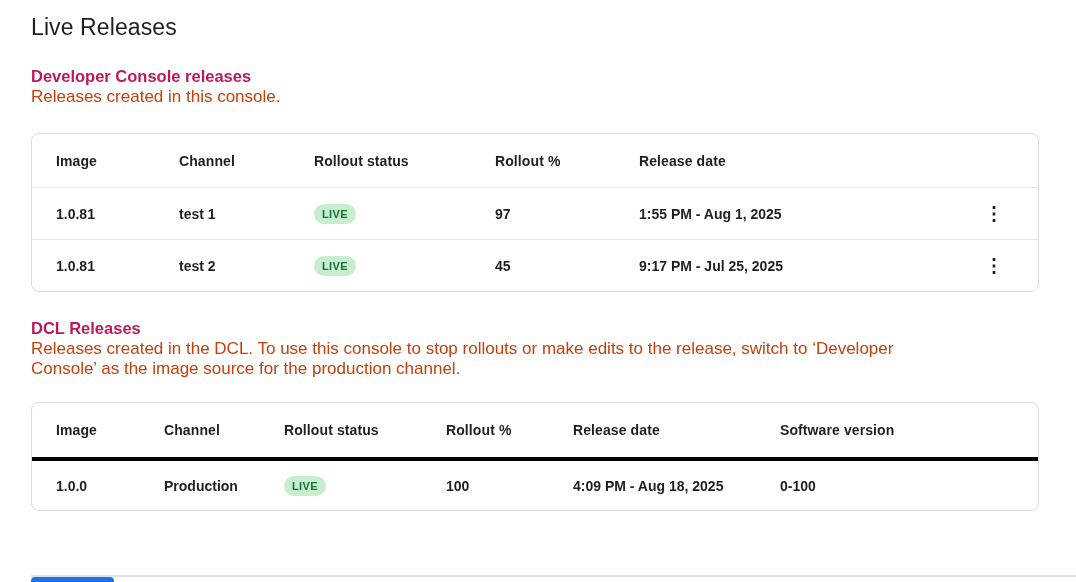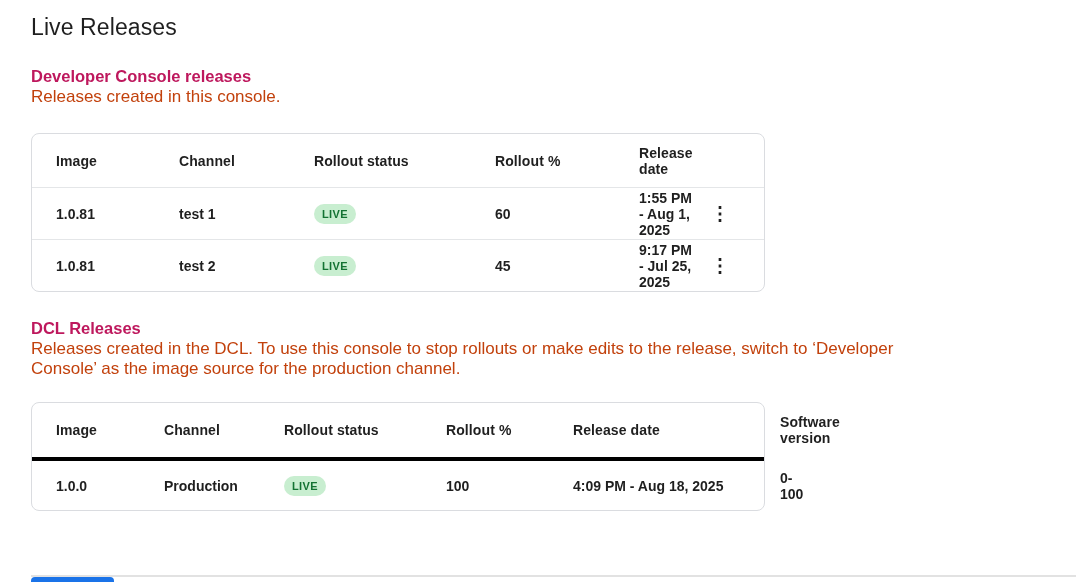--- a/index.html
+++ b/index.html
@@ -30,21 +30,21 @@
   .section-heading.dev { margin-top: 24px; }
   .section-heading.dcl { margin-top: 26px; }
   p.section-desc {
     font-size: 17px;
     line-height: 20px;
     color: #c2410c;
   }
   p.section-desc.dcl { max-width: 884px; }
 
   .table {
-    width: 734px;
+    width: 1008px;
     border: 1px solid #dadce0;
     border-radius: 8px;
     background: #fff;
   }
   .table.t1 { margin-top: 26px; }
   .table.t2 { margin-top: 23px; }
 
   .trow {
     display: grid;
     align-items: center;
@@ -131,21 +131,21 @@
         <span class="th">Release date</span>
         <span class="th"></span>
       </div>
 
       <div class="trow tbodyrow">
         <span class="td">1.0.81</span>
         <span class="td">test 1</span>
         <span class="cell-badge">
           <span class="badge">LIVE</span>
         </span>
-        <span class="td">60</span>
+        <span class="td">97</span>
         <span class="td">1:55 PM - Aug 1, 2025</span>
         <button class="kebab-btn">
           <span>⋮</span>
         </button>
       </div>
 
       <div class="trow tbodyrow">
         <span class="td">1.0.81</span>
         <span class="td">test 2</span>
         <span class="cell-badge">

